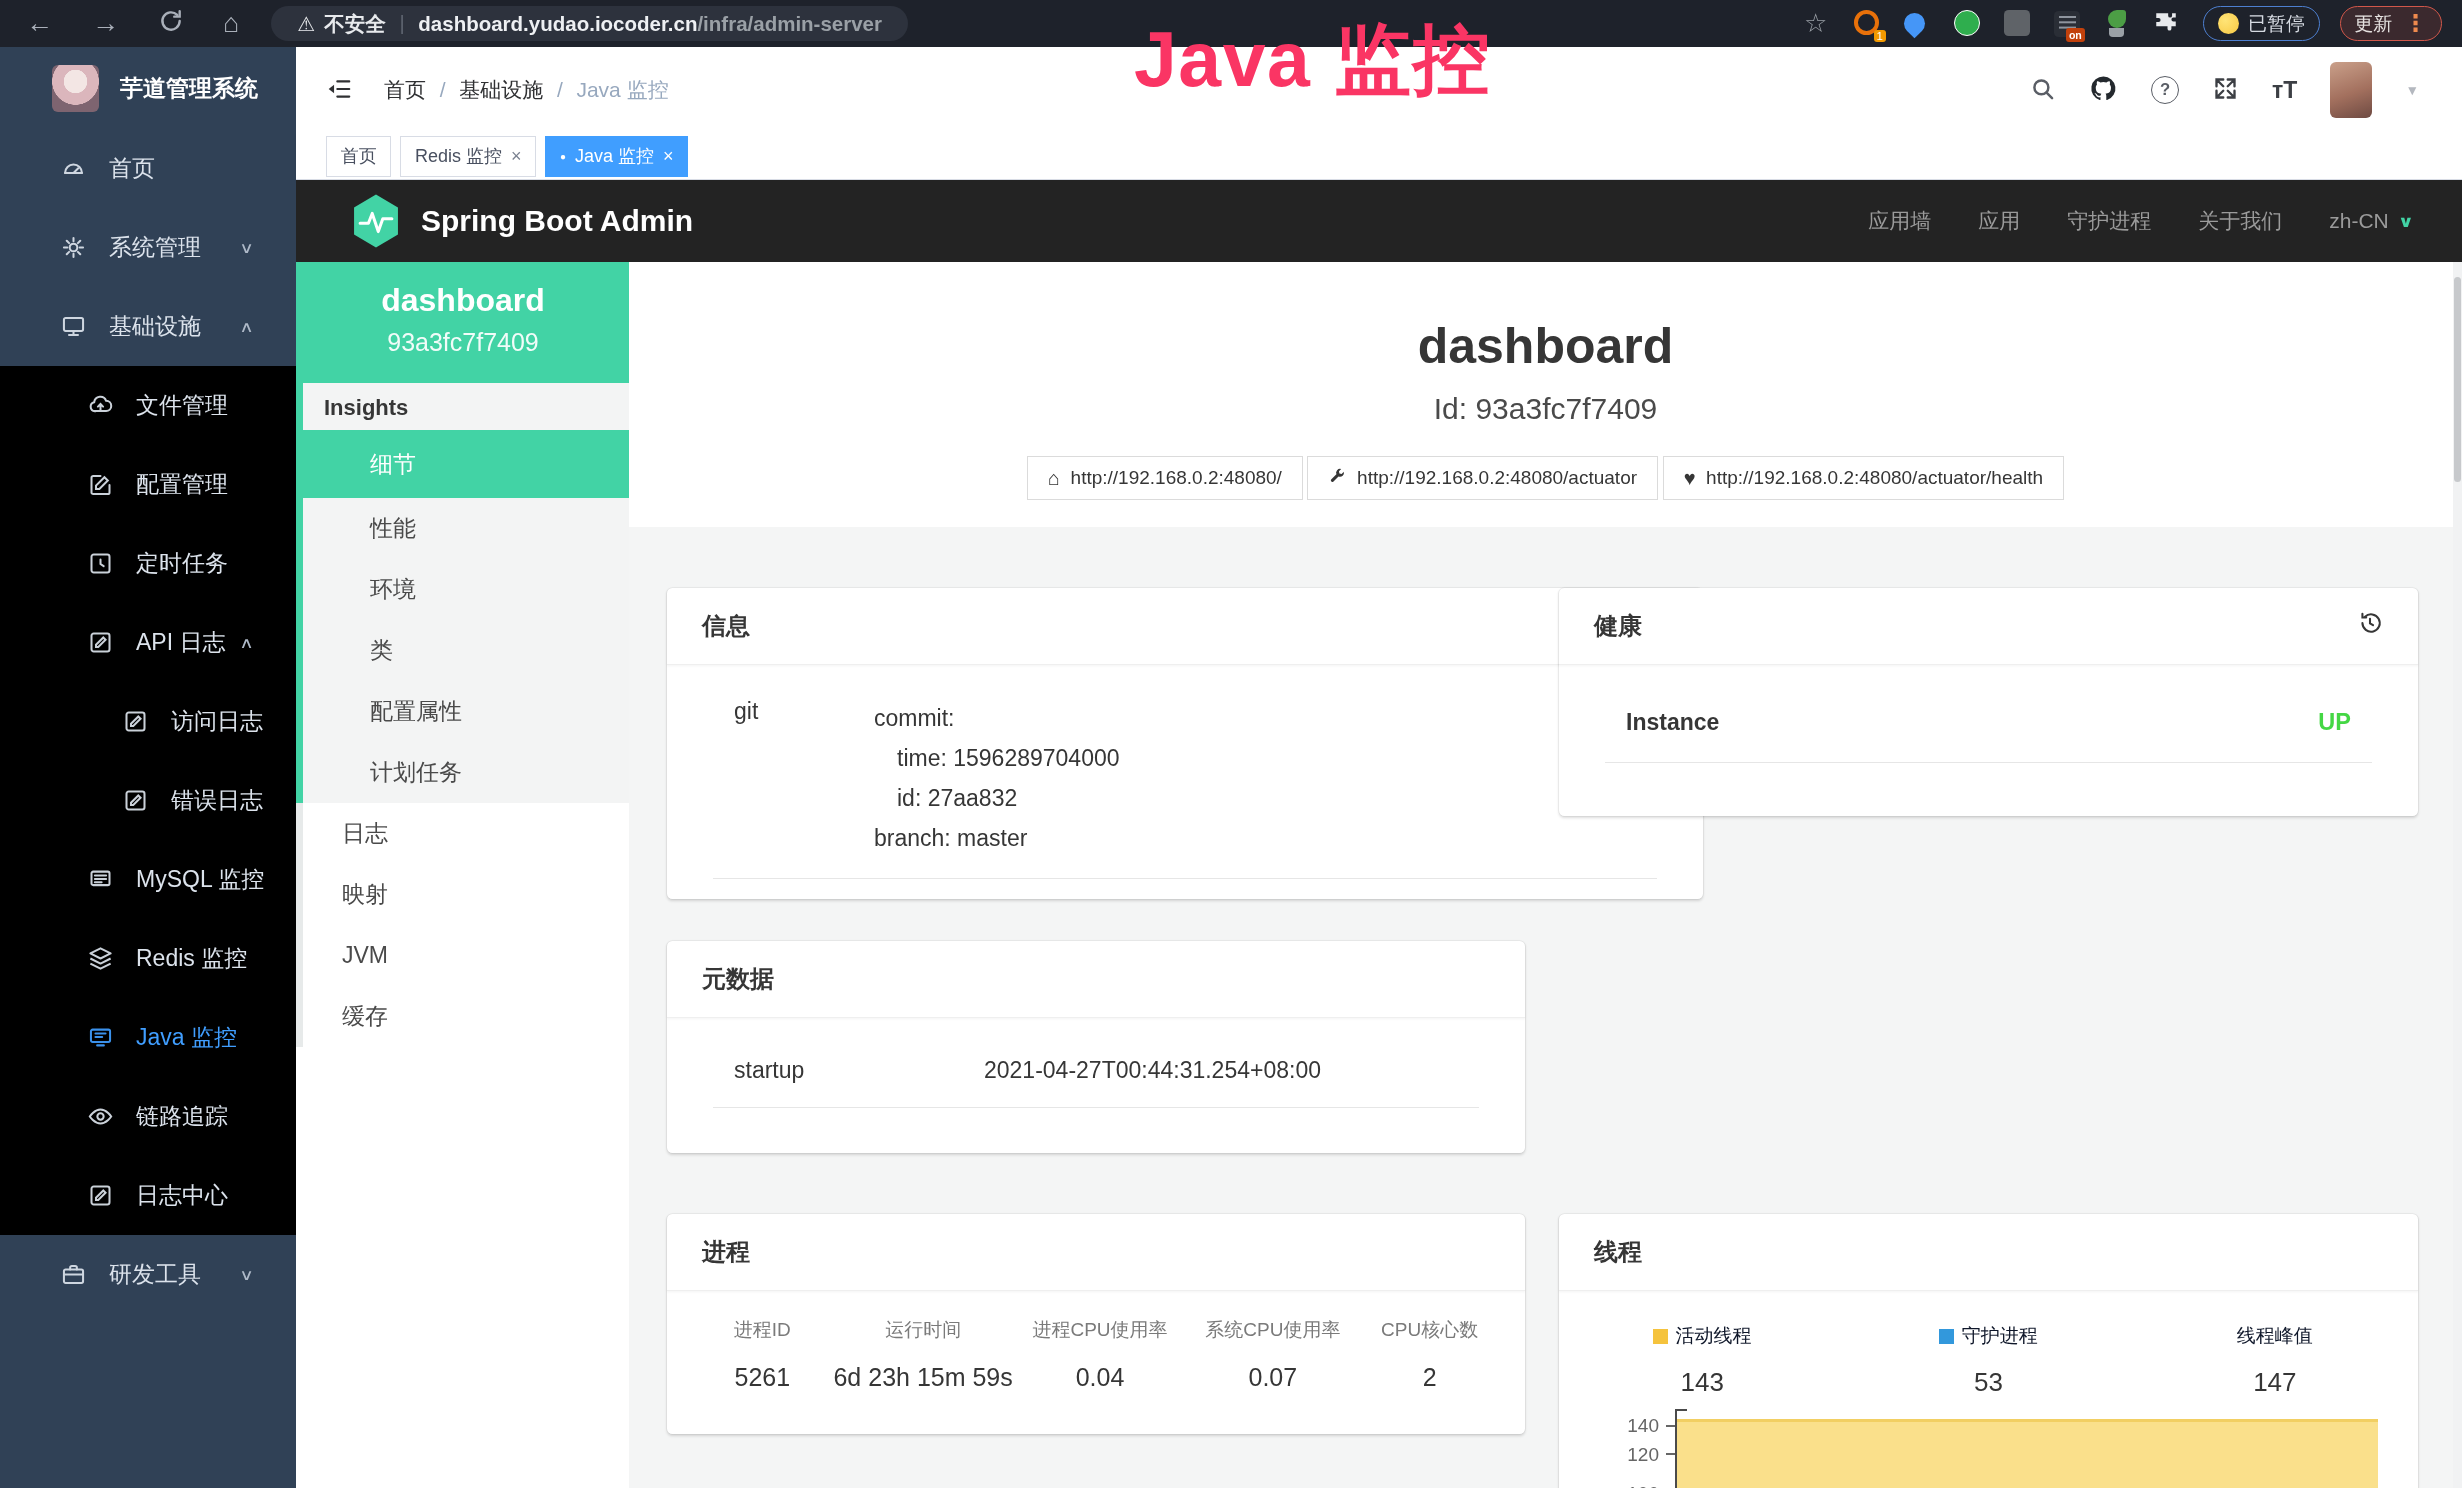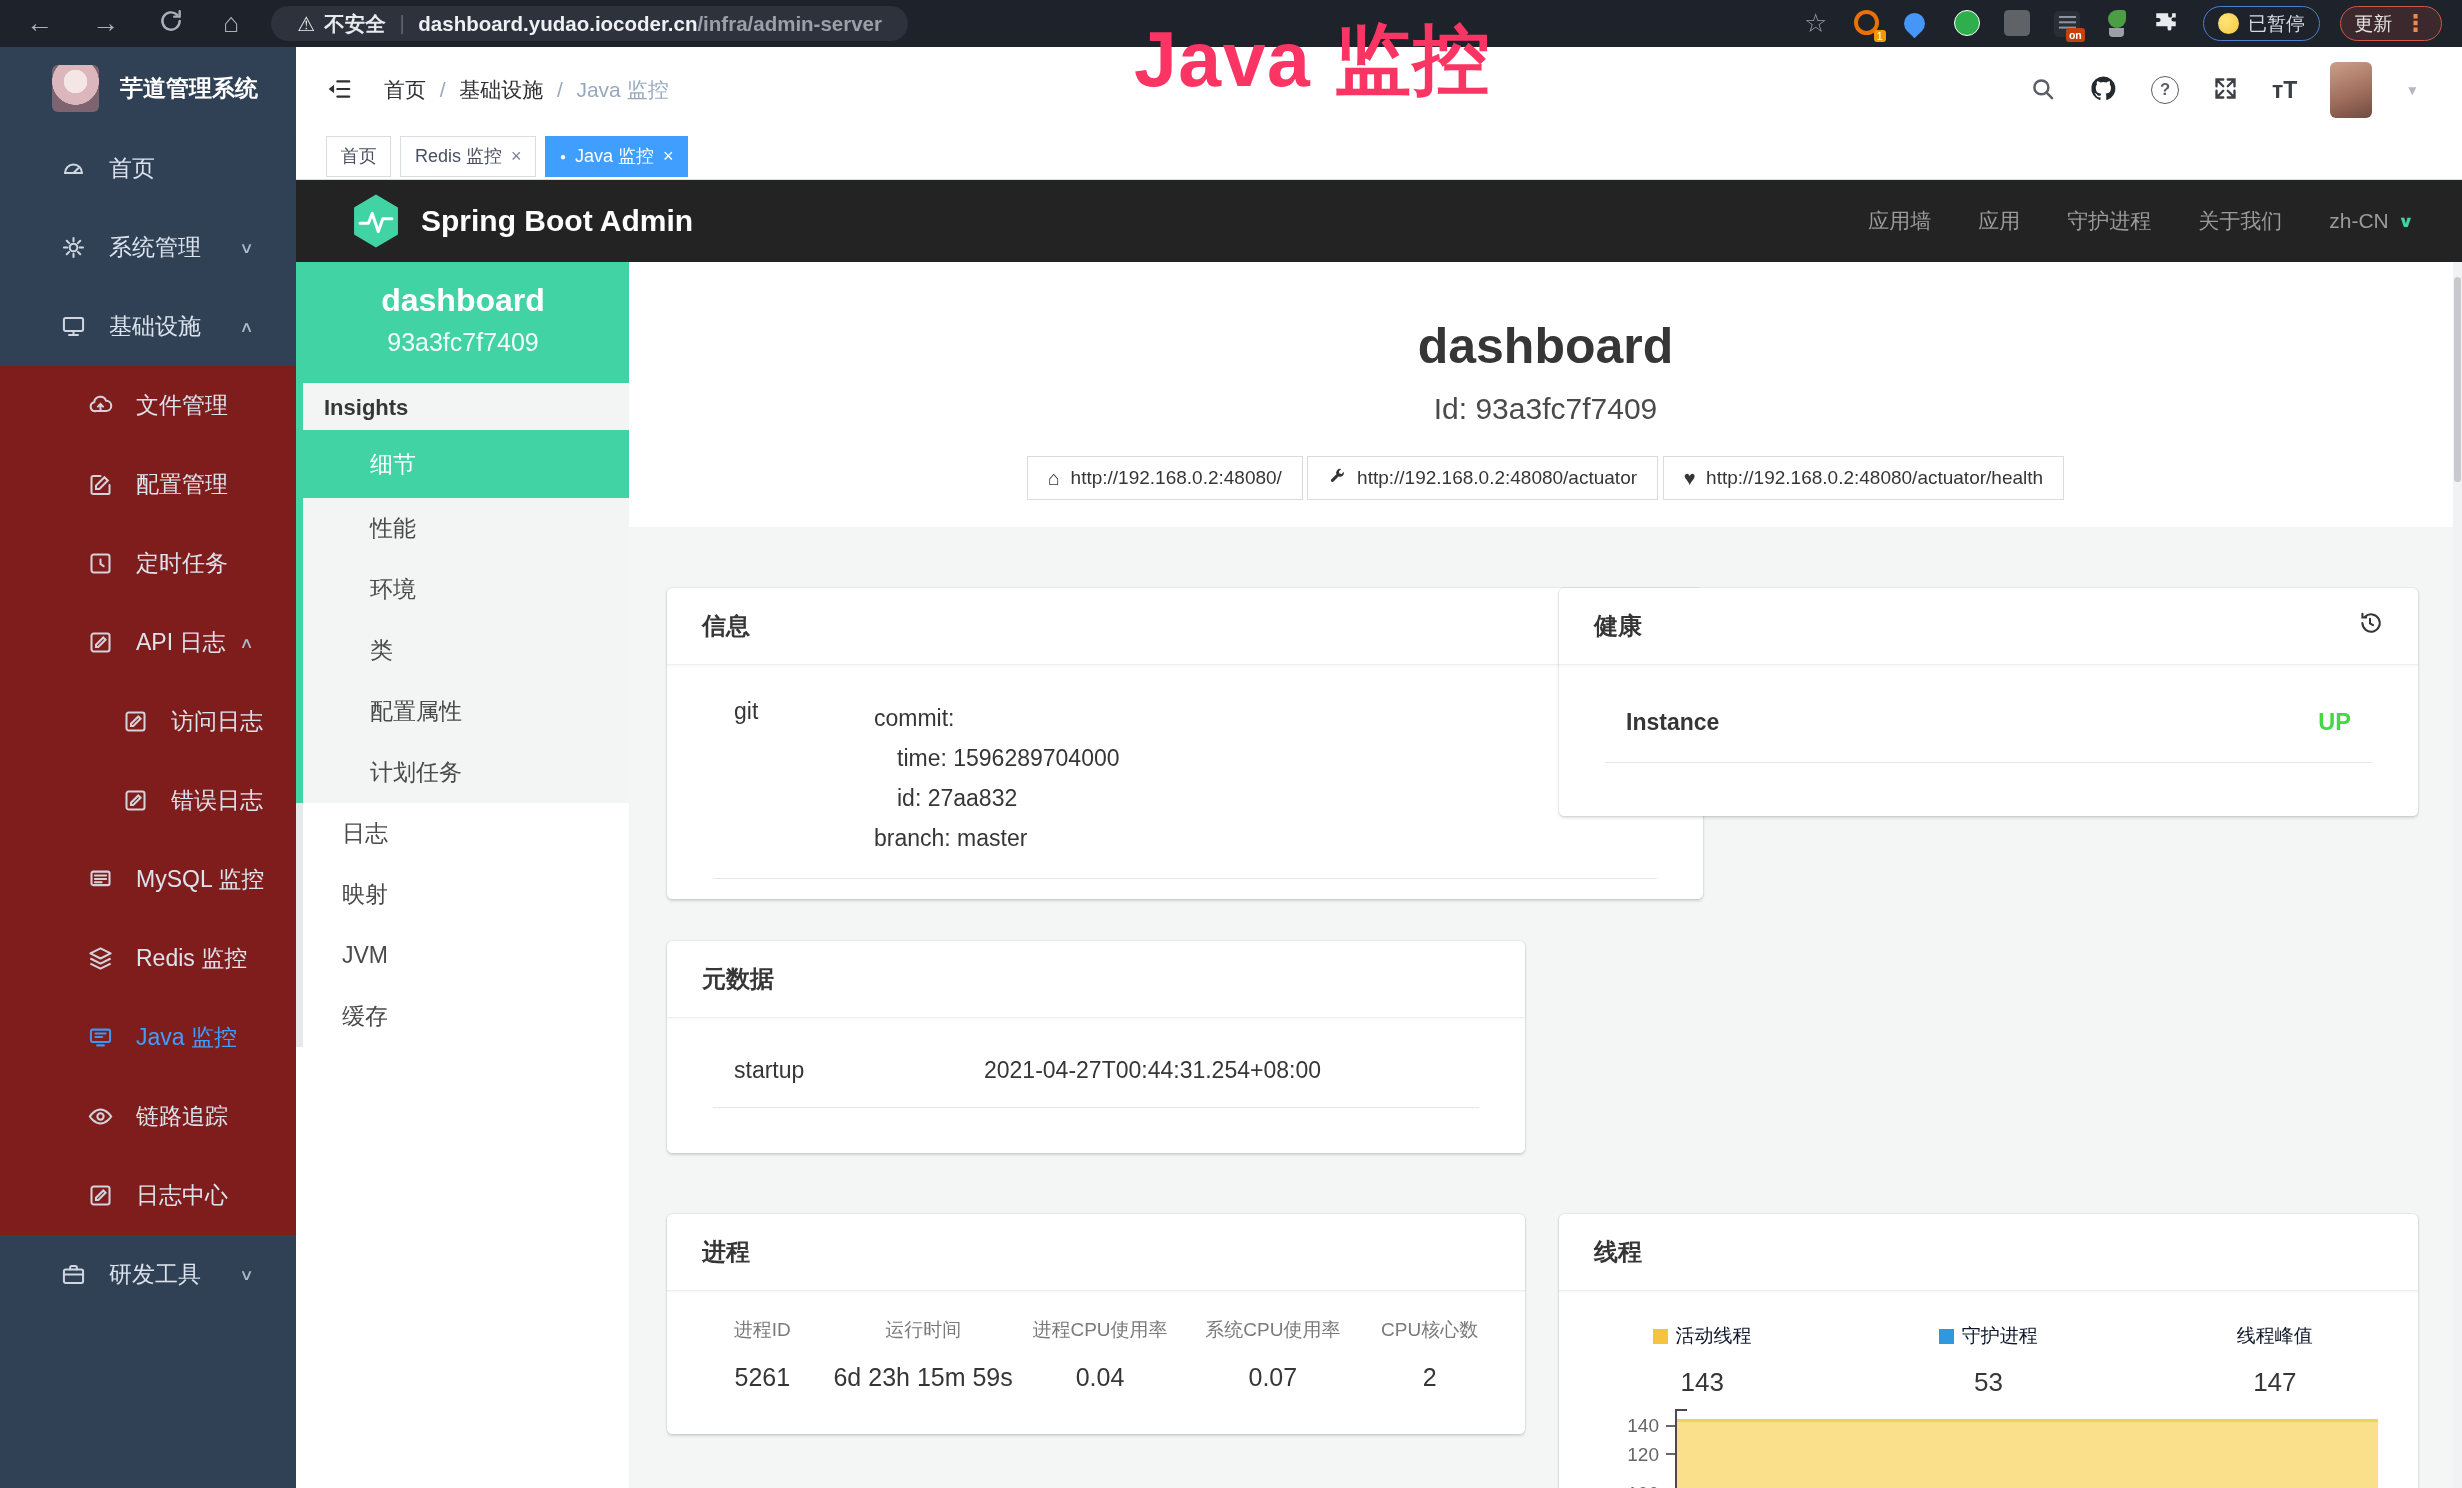--- a/index.html
+++ b/index.html
@@ -43,21 +43,21 @@
   
   #sidebar{position:absolute;left:0;top:47px;width:296px;height:1442px;background:#304156;color:#dce3ec;overflow:hidden}
   #logo-row{height:82px;display:flex;align-items:center;padding-left:52px}
   #logo-row .avatar{width:47px;height:47px;border-radius:6px;background:
       radial-gradient(circle at 50% 35%,#f3e6e4 0 30%,#dbb6bc 31% 60%,#7e6470 61%);}
   #logo-row .t{font-size:23px;font-weight:700;color:#fff;margin-left:21px}
   .si{display:flex;align-items:center;height:79px;font-size:23px;cursor:pointer}
   .si .ic{width:30px;height:30px;margin-right:21px;display:inline-flex;align-items:center;justify-content:center;opacity:.92}
   .si .ic svg{width:27px;height:27px}
   .si.d0{padding-left:58px}
-  .submenu{background:#7f1d1d}
+  .submenu{background:#000000}
   .si.d1{padding-left:85px}
   .si.d2{padding-left:120px}
   .si .chev{margin-left:auto;margin-right:42px;font-size:20px;color:#aeb9c8;transform:scaleY(.75)}
   .si.active{color:#409eff}
 
   
   #app-header{position:absolute;left:296px;top:47px;width:2167px;height:86px;background:#fff;display:flex;align-items:center}
   #hamburger{margin-left:29px}
   #breadcrumb{margin-left:30px;font-size:21px;color:#303133;display:flex;align-items:center;gap:13.7px}
   #breadcrumb .sep{color:#97a8be}

